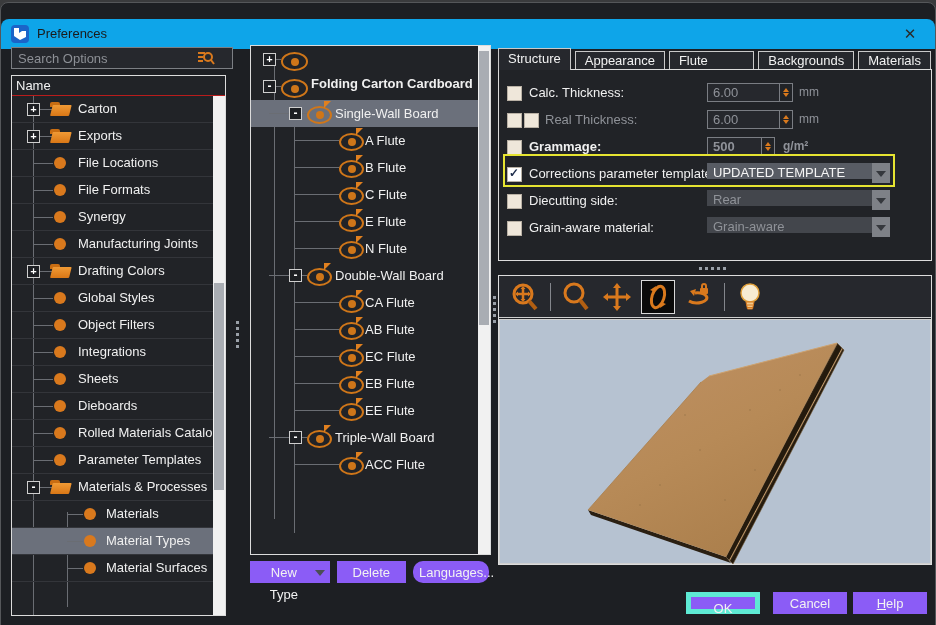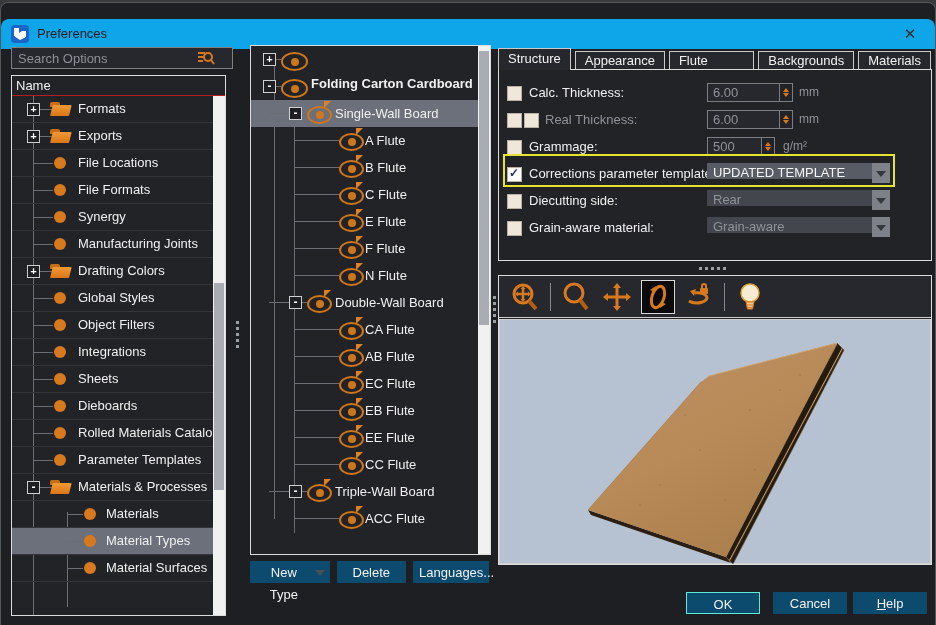--- a/index.html
+++ b/index.html
@@ -61,26 +61,26 @@
   .mrows{position:absolute;left:0;top:0;right:12px;bottom:0;overflow:hidden;background:#212327;}
   .mrows .trow{border-bottom:none;height:27px;line-height:27px;}
   .mrows .b .lbl{font-weight:bold;margin-top:24px;}
   .mrows .m0 .exp{left:12px;} .mrows .m0 .eye{left:30px;} .mrows .m0 .lbl{left:60px;}
   .mrows .m0 .stub{left:18px;width:12px;}
   .mrows .m1 .exp{left:38px;} .mrows .m1 .eye{left:56px;} .mrows .m1 .lbl{left:84px;}
   .mrows .m1 .stub{left:18px;width:38px;} .mrows .m1 .flag{left:73px;top:1px;}
   .mrows .m2 .eye{left:88px;} .mrows .m2 .lbl{left:114px;}
   .mrows .m2 .stub{left:44px;width:44px;} .mrows .m2 .flag{left:105px;top:1px;}
   .mbtns{position:absolute;left:249px;top:558px;width:239px;height:22px;display:flex;gap:7px;}
-  .btn{background:#0c4a6e;color:#f2f2f2;font-size:13px;border:none;height:22px;
+  .btn{background:#8b5cf6;color:#f2f2f2;font-size:13px;border:none;height:22px;
     text-align:center;line-height:22px;cursor:pointer;font-family:inherit;}
   .btn-newtype{width:84px;position:relative;padding-right:18px;}
   .btn-newtype .dda{position:absolute;right:5px;top:9px;width:0;height:0;
     border-left:5px solid transparent;border-right:5px solid transparent;border-top:6px solid #4b4e54;}
-  .btn-delete{width:74px;} .btn-lang{width:76px;}
+  .btn-delete{width:74px;} .btn-lang{width:76px;border-radius:10px;}
   
   .tabs{position:absolute;left:497px;top:45px;height:21px;display:flex;}
   .tab{background:#26282d;border:1px solid #c9c9c9;border-bottom:none;color:#f2f2f2;font-size:13px;
     padding:0 9px;height:17px;line-height:17px;margin-right:4px;margin-top:3px;cursor:pointer;}
   .tab.active{height:21px;line-height:20px;margin-top:0;z-index:3;position:relative;}
   .form{position:absolute;left:497px;top:66px;width:432px;height:190px;}
   .frow{position:absolute;left:0;width:100%;height:27px;}
   .cb{position:absolute;top:7px;width:13px;height:13px;background:#efe7da;border:1px solid #b9b1a5;}
   .cb.checked{background:#ffffff;}
   .cb.checked::after{content:"✓";position:absolute;left:1px;top:-2px;color:#1c2b4a;font-size:12px;font-weight:bold;}
@@ -104,21 +104,21 @@
   .hl{position:absolute;left:4px;top:84px;width:388px;height:29px;border:2px solid #e6e431;z-index:5;pointer-events:none;}
   
   .pvgroup{position:absolute;left:497px;top:272px;width:432px;height:288px;}
   .pvtool{position:absolute;left:0;top:0;right:0;height:42px;background:#26282d;
     border-bottom:1px solid #cfcfcf;display:flex;align-items:center;gap:9px;padding-left:10px;box-sizing:border-box;}
   .ticon{width:32px;height:32px;position:relative;cursor:pointer;flex:0 0 auto;}
   .ticon.active{background:#0a0a0a;outline:1px solid #d8d8d8;}
   .tsep{width:1px;height:28px;background:#83868c;flex:0 0 auto;}
   .pvarea{position:absolute;left:0;top:43px;right:0;bottom:0;background:#b6c2d1;border:1px solid #cfcfcf;}
   
-  .btn-ok{position:absolute;left:685px;top:589px;width:74px;border:1px solid #5eead4;box-sizing:border-box;}
+  .btn-ok{position:absolute;left:685px;top:589px;width:74px;border:5px solid #5eead4;box-sizing:border-box;}
   .btn-cancel{position:absolute;left:772px;top:589px;width:74px;}
   .btn-help{position:absolute;left:852px;top:589px;width:74px;}
   .btn-help::first-letter{text-decoration:underline;}
   svg{display:block;}
 </style>
 </head>
 <body>
 
 <div class="dialog">
 
@@ -143,21 +143,21 @@
 
   <div class="ltree lightbox">
     <div class="ltree-head">Name</div>
     <div class="lrows">
       <div class="vg" style="left:21px;top:0;height:100%;"></div>
       <div class="vg" style="left:55px;top:416px;height:95px;"></div>
       <div class="trow p0">
           <span class="stub"></span>
           <span class="exp">+</span>
           <span class="folder"></span>
-          <span class="lbl">Formats</span>
+          <span class="lbl">Carton</span>
         </div>
       <div class="trow p0">
           <span class="stub"></span>
           <span class="exp">+</span>
           <span class="folder"></span>
           <span class="lbl">Exports</span>
         </div>
       <div class="trow p0 noexp">
           <span class="stub"></span>
           <span class="dot"></span>
@@ -298,26 +298,20 @@
       <div class="trow m2">
           <span class="stub"></span>
           <span class="eye"></span>
           <span class="flag"></span>
           <span class="lbl">E Flute</span>
         </div>
       <div class="trow m2">
           <span class="stub"></span>
           <span class="eye"></span>
           <span class="flag"></span>
-          <span class="lbl">F Flute</span>
-        </div>
-      <div class="trow m2">
-          <span class="stub"></span>
-          <span class="eye"></span>
-          <span class="flag"></span>
           <span class="lbl">N Flute</span>
         </div>
       <div class="trow m1">
           <span class="stub"></span>
           <span class="exp">-</span>
           <span class="eye"></span>
           <span class="flag"></span>
           <span class="lbl">Double-Wall Board</span>
         </div>
       <div class="trow m2">
@@ -342,26 +336,20 @@
           <span class="stub"></span>
           <span class="eye"></span>
           <span class="flag"></span>
           <span class="lbl">EB Flute</span>
         </div>
       <div class="trow m2">
           <span class="stub"></span>
           <span class="eye"></span>
           <span class="flag"></span>
           <span class="lbl">EE Flute</span>
-        </div>
-      <div class="trow m2">
-          <span class="stub"></span>
-          <span class="eye"></span>
-          <span class="flag"></span>
-          <span class="lbl">CC Flute</span>
         </div>
       <div class="trow m1">
           <span class="stub"></span>
           <span class="exp">-</span>
           <span class="eye"></span>
           <span class="flag"></span>
           <span class="lbl">Triple-Wall Board</span>
         </div>
       <div class="trow m2">
           <span class="stub"></span>
@@ -406,21 +394,21 @@
       <span class="unit" style="left:300px;">mm</span>
     </div>
     <div class="frow" style="top:36px;">
       <span class="cb" style="left:8px;"></span>
       <span class="cb" style="left:25px;"></span>
       <span class="flabel dis" style="left:46px;">Real Thickness:</span>
       <span class="fin" style="left:208px;width:66px;">6.00</span>
       <span class="spin" style="left:280px;"></span>
       <span class="unit" style="left:300px;">mm</span>
     </div>
-    <div class="frow" style="top:63px;">
+    <div class="frow" style="top:63px;font-weight:bold;">
       <span class="cb" style="left:8px;"></span>
       <span class="flabel">Grammage:</span>
       <span class="fin" style="left:208px;width:48px;">500</span>
       <span class="spin" style="left:262px;"></span>
       <span class="unit" style="left:284px;">g/m²</span>
     </div>
     <div class="frow" style="top:90px;">
       <span class="cb checked" style="left:8px;"></span>
       <span class="flabel">Corrections parameter template:</span>
       <span class="dd en">

